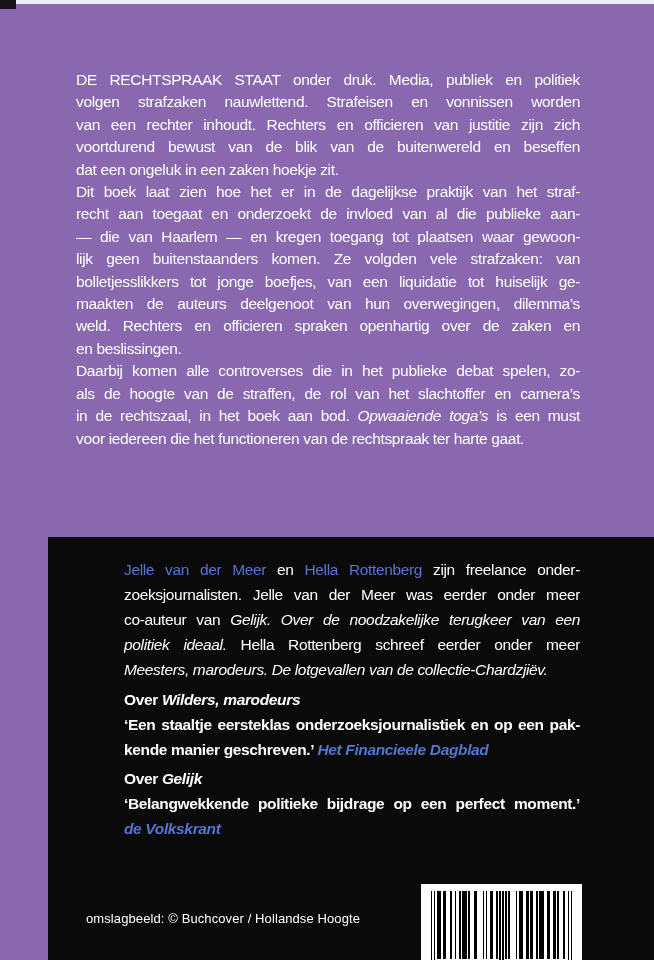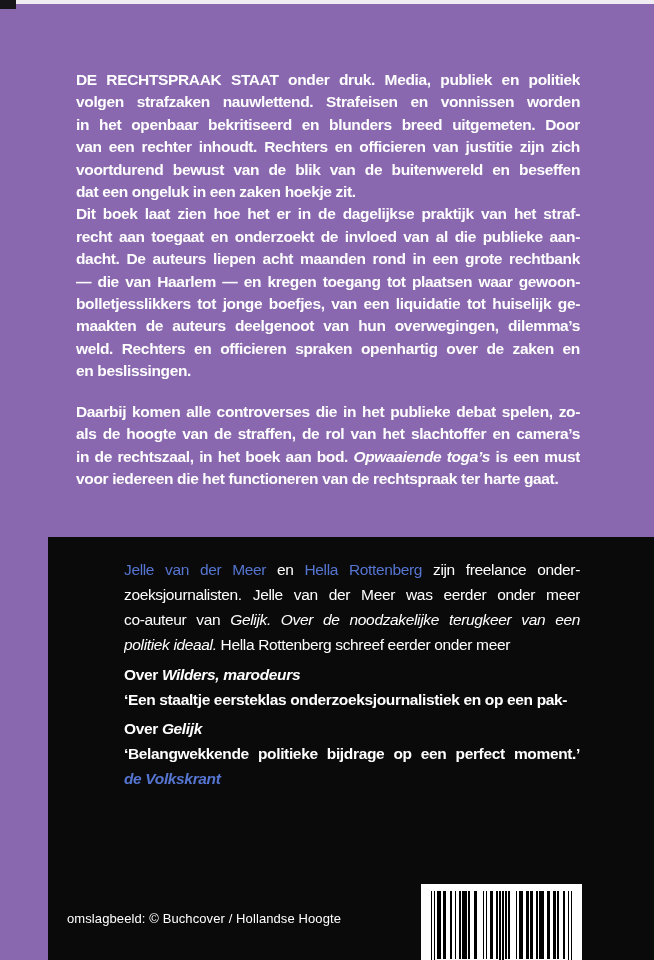--- a/index.html
+++ b/index.html
@@ -15,25 +15,24 @@
   }
 
   
   .top-edge { position: absolute; top: 0; left: 0; width: 100%; height: 4px; background: #efecf3; }
   .corner-mark { position: absolute; top: 0; left: 0; width: 16px; height: 9px; background: #17141a; }
 
   .purple-section {
     height: 537px;
     padding: 69px 74px 12px 76px;
     color: #ffffff;
-    font-weight: bold;
   }
   .purple-section .para { font-size: 15.5px; line-height: 22.4px; }
   .p2 { }
-  .p3 { margin-top: 18px; }
+  .p3 { margin-top: 0; }
 
   .line {
     text-align: justify;
     text-align-last: justify;
     letter-spacing: -0.35px;
     overflow: hidden;
     white-space: normal;
   }
   .para .line:last-child { text-align-last: left; }
 
@@ -47,21 +46,21 @@
     color: #ffffff;
     padding: 20px 74px 0 76px;
     margin-left: 48px;
   }
   .black-section .para { font-size: 15.5px; line-height: 25px; }
   .review { margin-top: 5px; font-weight: 700; }
   .review + .review { margin-top: 4px; }
 
   .credit {
     position: absolute;
-    left: 67px;
+    left: 86px;
     top: 911px;
     font-size: 13px;
     color: #ffffff;
     letter-spacing: 0.1px;
   }
 
   .barcode {
     position: absolute;
     left: 421px;
     top: 884px;
@@ -84,57 +83,58 @@
 </style>
 </head>
 <body>
 
 <div class="cover">
 
   <div class="purple-section">
     <div class="para p1">
         <div class="line"><span>DE RECHTSPRAAK STAAT onder druk. Media, publiek en politiek</span></div>
         <div class="line"><span>volgen strafzaken nauwlettend. Strafeisen en vonnissen worden</span></div>
-        <div class="line"><span>in het openbaar bekritiseerd en blunders breed uitgemeten. Door</span></div>
         <div class="line"><span>van een rechter inhoudt. Rechters en officieren van justitie zijn zich</span></div>
         <div class="line"><span>voortdurend bewust van de blik van de buitenwereld en beseffen</span></div>
         <div class="line"><span>dat een ongeluk in een zaken hoekje zit.</span></div>
       </div>
     <div class="para p2">
         <div class="line"><span>Dit boek laat zien hoe het er in de dagelijkse praktijk van het straf-</span></div>
         <div class="line"><span>recht aan toegaat en onderzoekt de invloed van al die publieke aan-</span></div>
-        <div class="line"><span>dacht. De auteurs liepen acht maanden rond in een grote rechtbank</span></div>
         <div class="line"><span>— die van Haarlem — en kregen toegang tot plaatsen waar gewoon-</span></div>
+        <div class="line"><span>lijk geen buitenstaanders komen. Ze volgden vele strafzaken: van</span></div>
         <div class="line"><span>bolletjesslikkers tot jonge boefjes, van een liquidatie tot huiselijk ge-</span></div>
         <div class="line"><span>maakten de auteurs deelgenoot van hun overwegingen, dilemma’s</span></div>
         <div class="line"><span>weld. Rechters en officieren spraken openhartig over de zaken en</span></div>
         <div class="line"><span>en beslissingen.</span></div>
       </div>
     <div class="para p3">
         <div class="line"><span>Daarbij komen alle controverses die in het publieke debat spelen, zo-</span></div>
         <div class="line"><span>als de hoogte van de straffen, de rol van het slachtoffer en camera’s</span></div>
         <div class="line"><span>in de rechtszaal, in het boek aan bod. </span><span class="it">Opwaaiende toga’s</span><span> is een must</span></div>
         <div class="line"><span>voor iedereen die het functioneren van de rechtspraak ter harte gaat.</span></div>
       </div>
   </div>
 
   <div class="black-section">
     <div class="para bio">
         <div class="line"><span class="blue">Jelle van der Meer</span><span> en </span><span class="blue">Hella Rottenberg</span><span> zijn freelance onder-</span></div>
         <div class="line"><span>zoeksjournalisten. Jelle van der Meer was eerder onder meer</span></div>
         <div class="line"><span>co-auteur van </span><span class="it">Gelijk. Over de noodzakelijke terugkeer van een</span></div>
         <div class="line"><span class="it">politiek ideaal.</span><span> Hella Rottenberg schreef eerder onder meer</span></div>
+        <div class="line"><span class="it">Meesters, marodeurs. De lotgevallen van de collectie-Chardzjiëv.</span></div>
       </div>
 
     <div class="review">
       <div class="para">
           <div class="line"><span>Over </span><span class="it">Wilders, marodeurs</span></div>
         </div>
       <div class="para">
           <div class="line"><span>‘Een staaltje eersteklas onderzoeksjournalistiek en op een pak-</span></div>
+          <div class="line"><span>kende manier geschreven.’ </span><span class="blue it">Het Financieele Dagblad</span></div>
         </div>
     </div>
 
     <div class="review">
       <div class="para">
           <div class="line"><span>Over </span><span class="it">Gelijk</span></div>
         </div>
       <div class="para">
           <div class="line"><span>‘Belangwekkende politieke bijdrage op een perfect moment.’</span></div>
           <div class="line"><span class="blue it">de Volkskrant</span></div>

